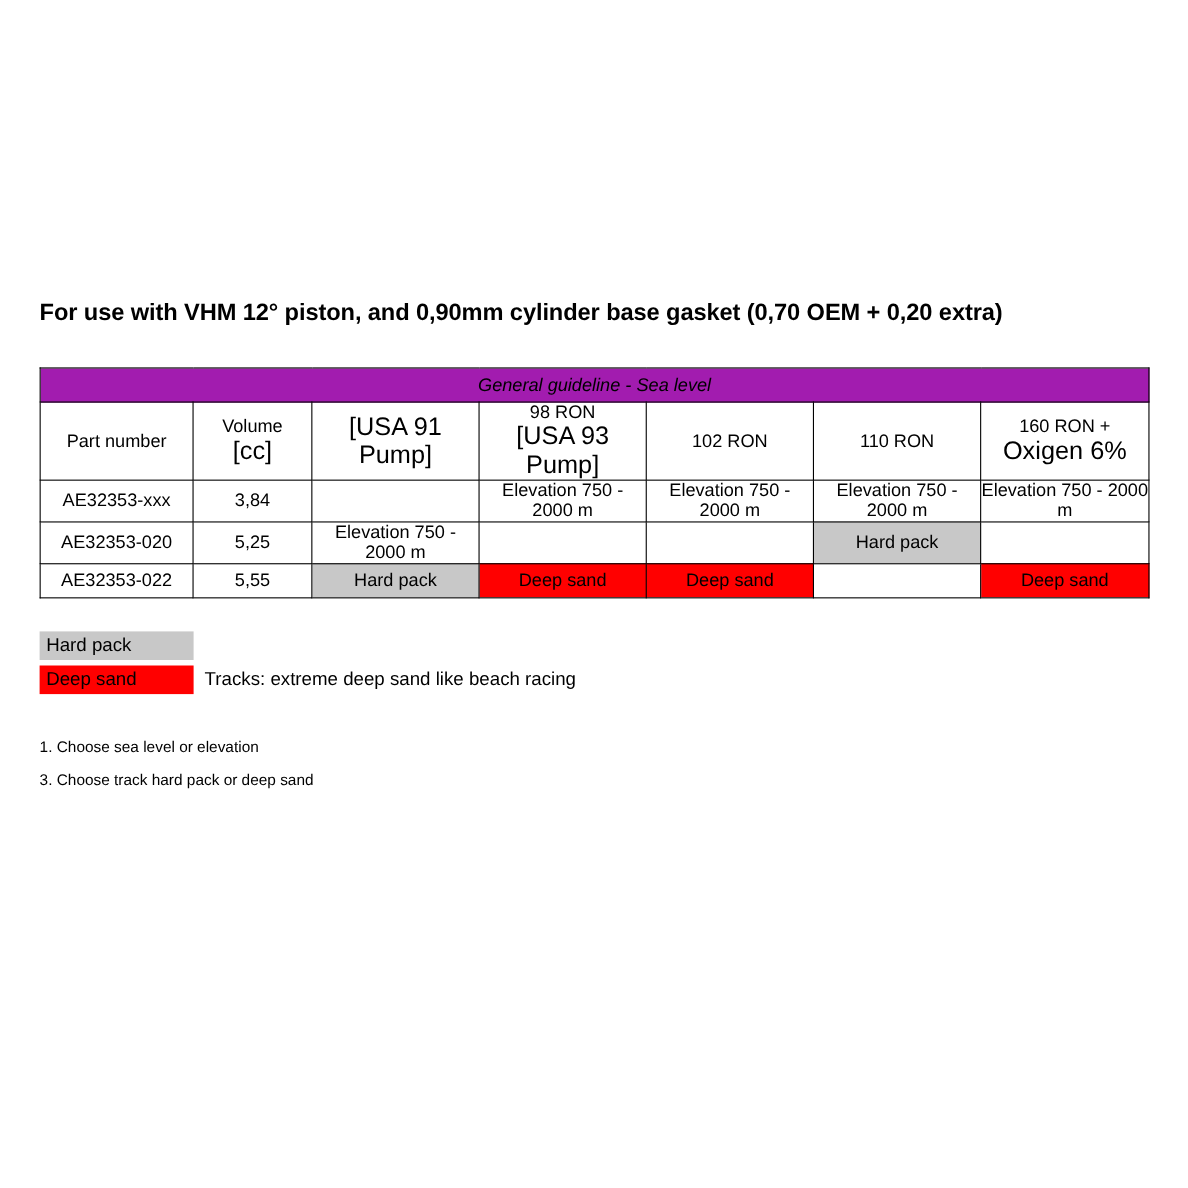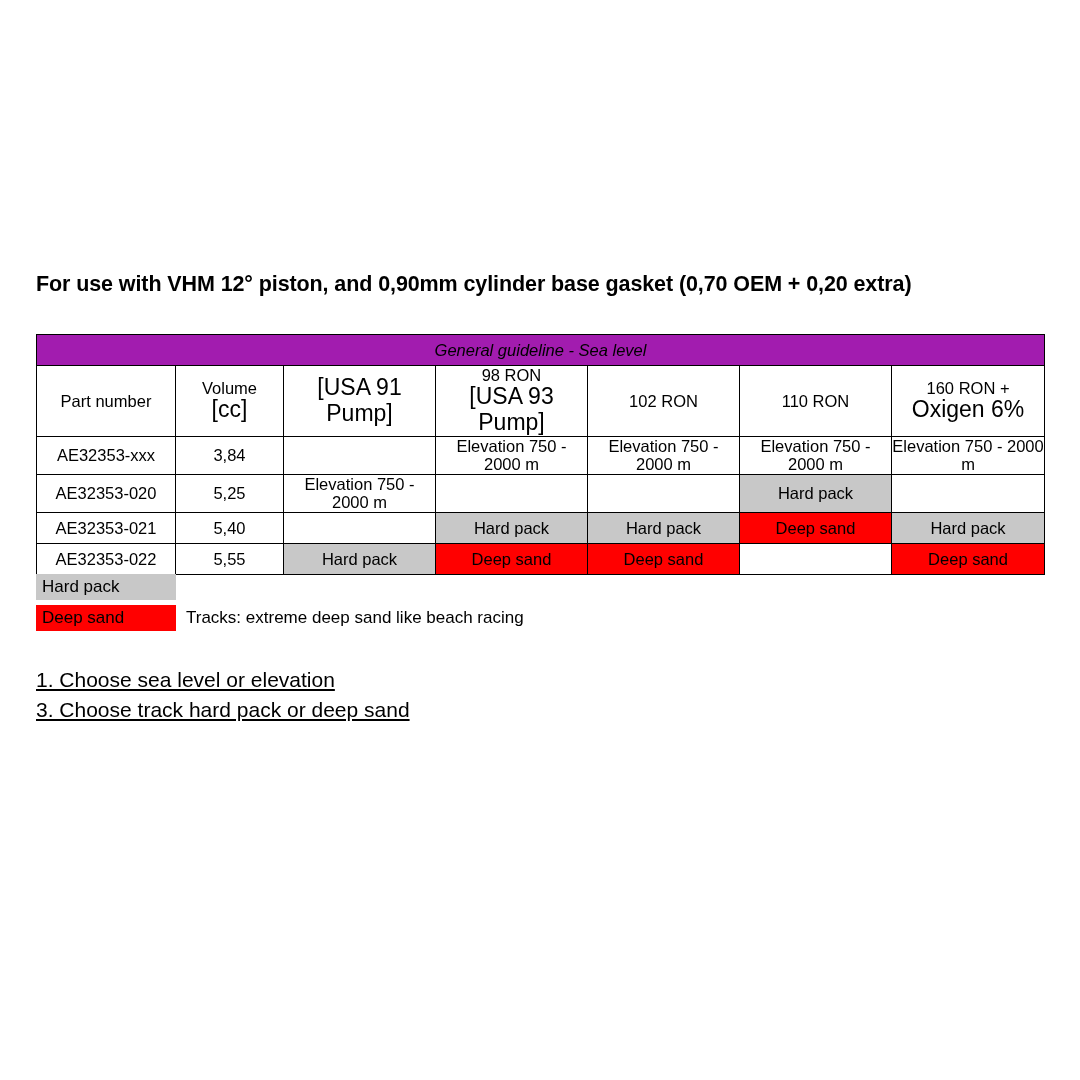--- a/index.html
+++ b/index.html
@@ -115,22 +115,21 @@
   .sw-deep { background: #ff0000; color: #000; }
   .legend-text {
     margin-left: 10px;
     font-size: 17px;
   }
 
   .steps {
     position: absolute;
     left: 36px;
     top: 665px;
-    font-size: 21px;
-    text-decoration: underline;
+    font-size: 14px;
   }
   .step-line {
     height: 29.5px;
     line-height: 29.5px;
     white-space: nowrap;
   }
 </style>
 </head>
 <body>
 
@@ -196,29 +195,20 @@
       <tr class="body-row">
         <td>AE32353-020</td>
         <td>5,25</td>
         <td class="cell-elev">Elevation 750 - 2000 m</td>
         <td class="cell-empty"></td>
         <td class="cell-empty"></td>
         <td class="cell-hard">Hard pack</td>
         <td class="cell-empty"></td>
       </tr>
 
-      <tr class="body-row row-bold">
-        <td>AE32353-021</td>
-        <td>5,40</td>
-        <td class="cell-empty"></td>
-        <td class="cell-hard">Hard pack</td>
-        <td class="cell-hard">Hard pack</td>
-        <td class="cell-deep">Deep sand</td>
-        <td class="cell-hard">Hard pack</td>
-      </tr>
 
       <tr class="body-row">
         <td>AE32353-022</td>
         <td>5,55</td>
         <td class="cell-hard">Hard pack</td>
         <td class="cell-deep">Deep sand</td>
         <td class="cell-deep">Deep sand</td>
         <td class="cell-empty"></td>
         <td class="cell-deep">Deep sand</td>
       </tr>

